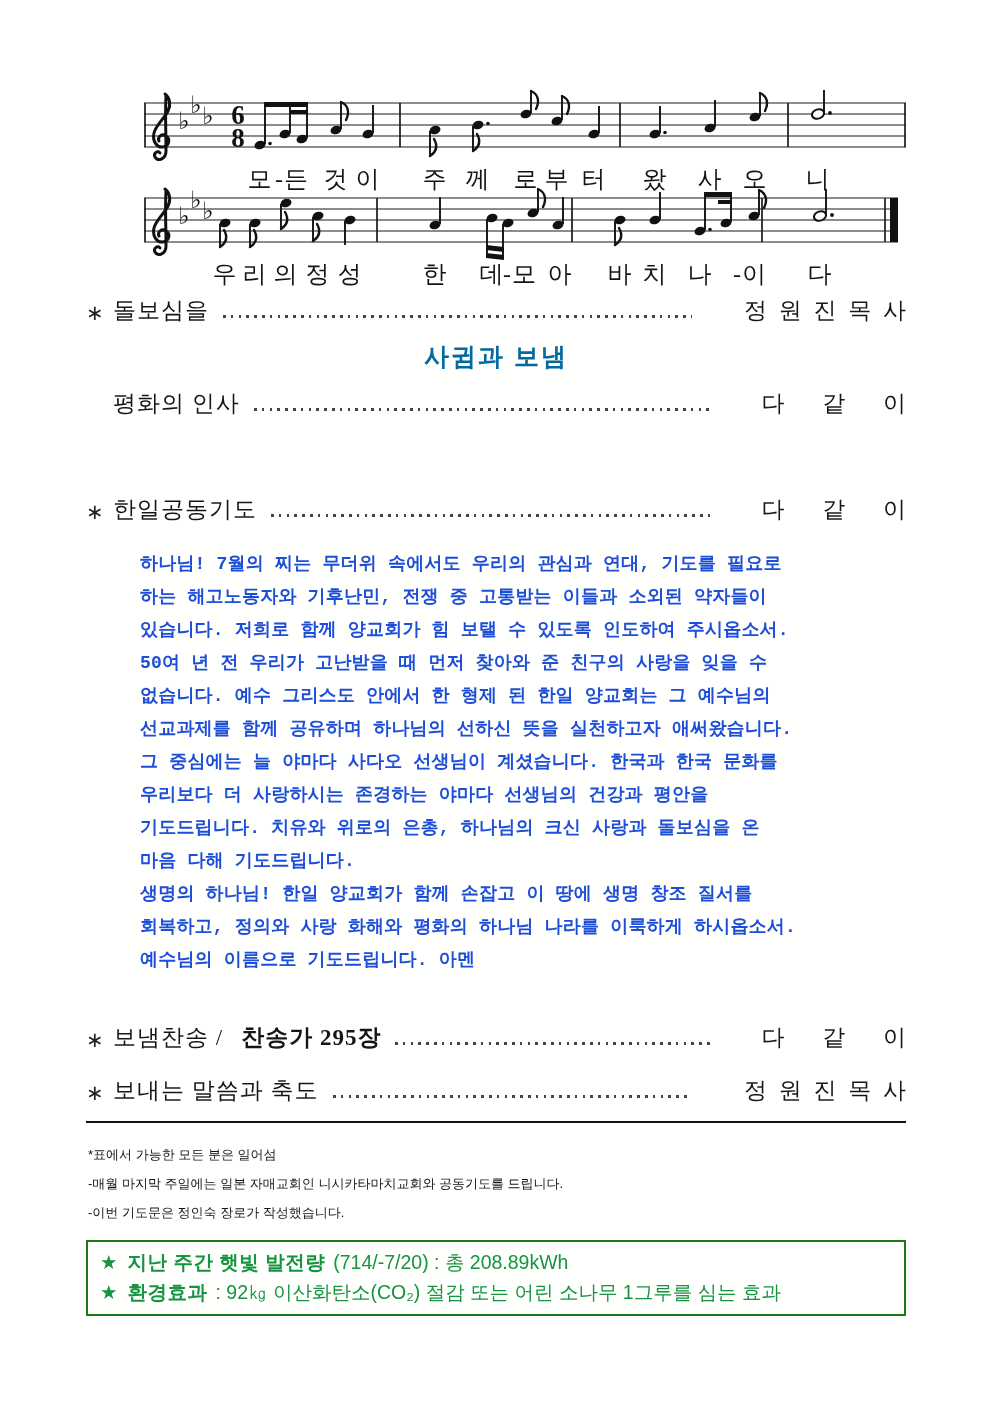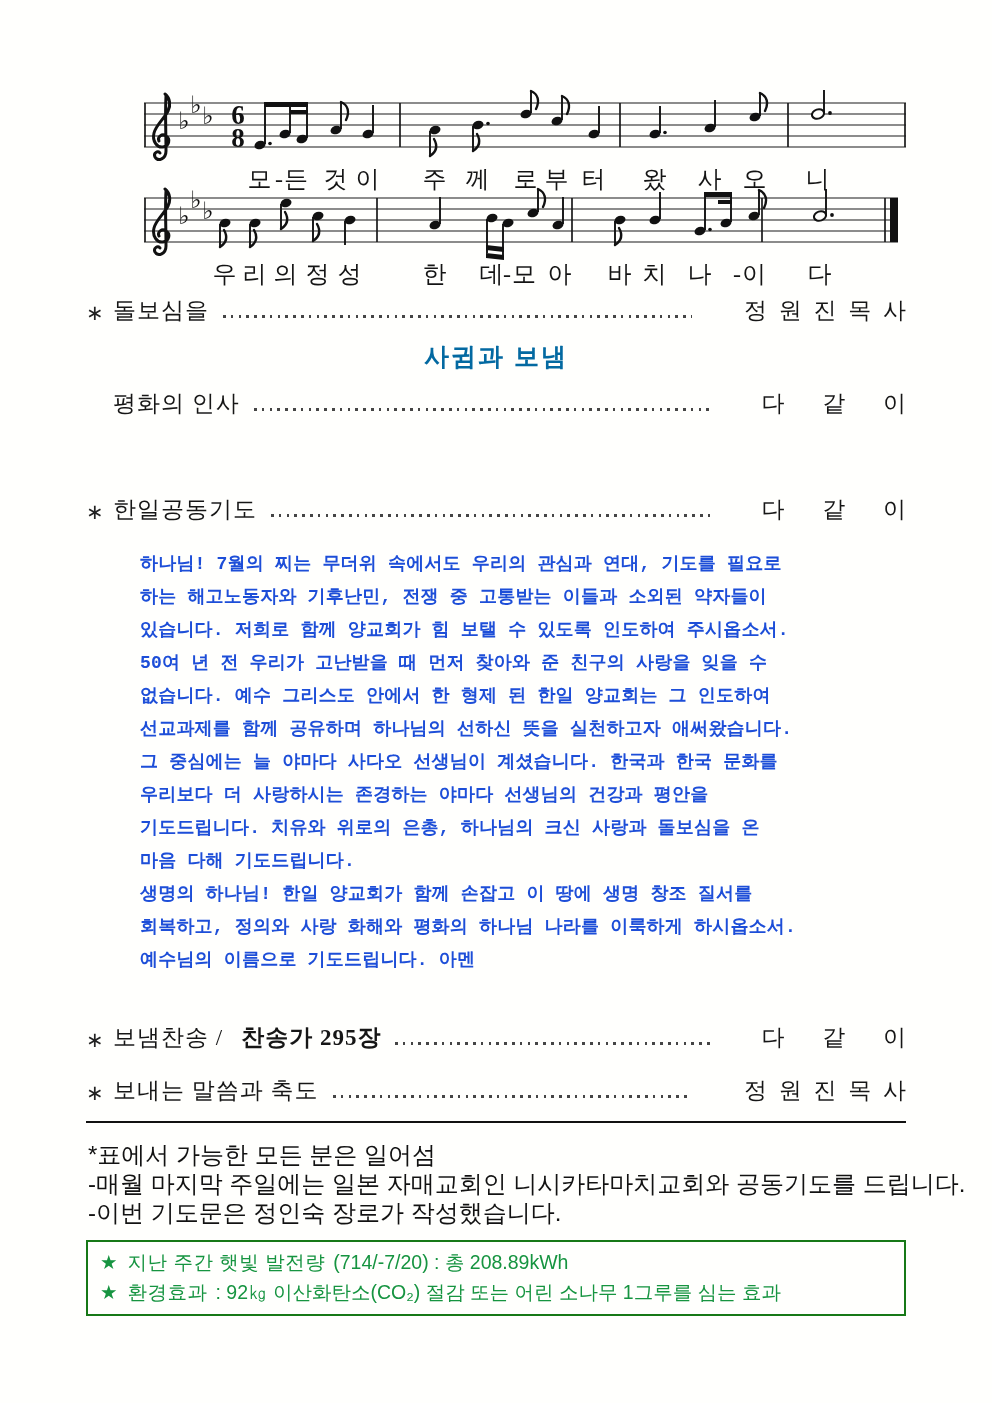--- a/index.html
+++ b/index.html
@@ -31,28 +31,28 @@
   #section-heading{position:absolute;left:0;top:340px;width:992px;text-align:center;
        font-family:"Liberation Sans",sans-serif;font-weight:bold;font-size:25px;color:#0369a1;letter-spacing:2px;}
 
   #prayer{position:absolute;left:140px;top:548px;width:780px;
        font-family:Liberation Mono, monospace;font-weight:bold;font-size:18px;color:#1d4ed8;}
   #prayer .pline{height:33px;line-height:33px;white-space:nowrap;letter-spacing:0.2px;}
 
   #rule{position:absolute;left:86px;top:1121px;width:820px;height:0;border-top:2.5px solid #111;}
 
   #footnotes{position:absolute;left:88px;top:1140px;width:830px;
-       font-family:"Liberation Sans",sans-serif;font-size:24px;color:#121212;}
+       font-family:"Liberation Sans",sans-serif;font-size:13px;color:#121212;}
   #footnotes .fline{height:29px;line-height:29px;white-space:nowrap;}
 
   #solar-box{position:absolute;left:86px;top:1240px;width:792px;border:2px solid #177817;
        padding:5px 12px 7px 12px;font-family:"Liberation Sans",sans-serif;font-size:19.5px;color:#169440;}
   #solar-box .sline2{height:30px;line-height:30px;white-space:nowrap;}
   #solar-box .star{margin-right:10px;}
-  #solar-box .blabel{font-weight:normal;letter-spacing:0.5px;}
+  #solar-box .blabel{font-weight:bold;letter-spacing:0.5px;}
   #solar-box .rest{margin-left:8px;}
 </style>
 </head>
 <body>
 
 <div id="page">
 
   <svg class="staff" style="left:140px;top:88px" width="770" height="108" viewBox="0 0 770 108">
     <g>
       <line class="sline" x1="4" y1="15" x2="766" y2="15"></line>
@@ -254,21 +254,21 @@
     <span class="label">한일공동기도</span>
     <span class="leader"></span>
     <span class="who wide">다 같 이</span>
   </div>
 
   <div id="prayer">
     <div class="pline">하나님! 7월의 찌는 무더위 속에서도 우리의 관심과 연대, 기도를 필요로</div>
     <div class="pline">하는 해고노동자와 기후난민, 전쟁 중 고통받는 이들과 소외된 약자들이</div>
     <div class="pline">있습니다. 저희로 함께 양교회가 힘 보탤 수 있도록 인도하여 주시옵소서.</div>
     <div class="pline">50여 년 전 우리가 고난받을 때 먼저 찾아와 준 친구의 사랑을 잊을 수</div>
-    <div class="pline">없습니다. 예수 그리스도 안에서 한 형제 된 한일 양교회는 그 인도하여</div>
+    <div class="pline">없습니다. 예수 그리스도 안에서 한 형제 된 한일 양교회는 그 예수님의</div>
     <div class="pline">선교과제를 함께 공유하며 하나님의 선하신 뜻을 실천하고자 애써왔습니다.</div>
     <div class="pline">그 중심에는 늘 야마다 사다오 선생님이 계셨습니다. 한국과 한국 문화를</div>
     <div class="pline">우리보다 더 사랑하시는 존경하는 야마다 선생님의 건강과 평안을</div>
     <div class="pline">기도드립니다. 치유와 위로의 은총, 하나님의 크신 사랑과 돌보심을 온</div>
     <div class="pline">마음 다해 기도드립니다.</div>
     <div class="pline">생명의 하나님! 한일 양교회가 함께 손잡고 이 땅에 생명 창조 질서를</div>
     <div class="pline">회복하고, 정의와 사랑 화해와 평화의 하나님 나라를 이룩하게 하시옵소서.</div>
     <div class="pline">예수님의 이름으로 기도드립니다. 아멘</div>
   </div>
 

